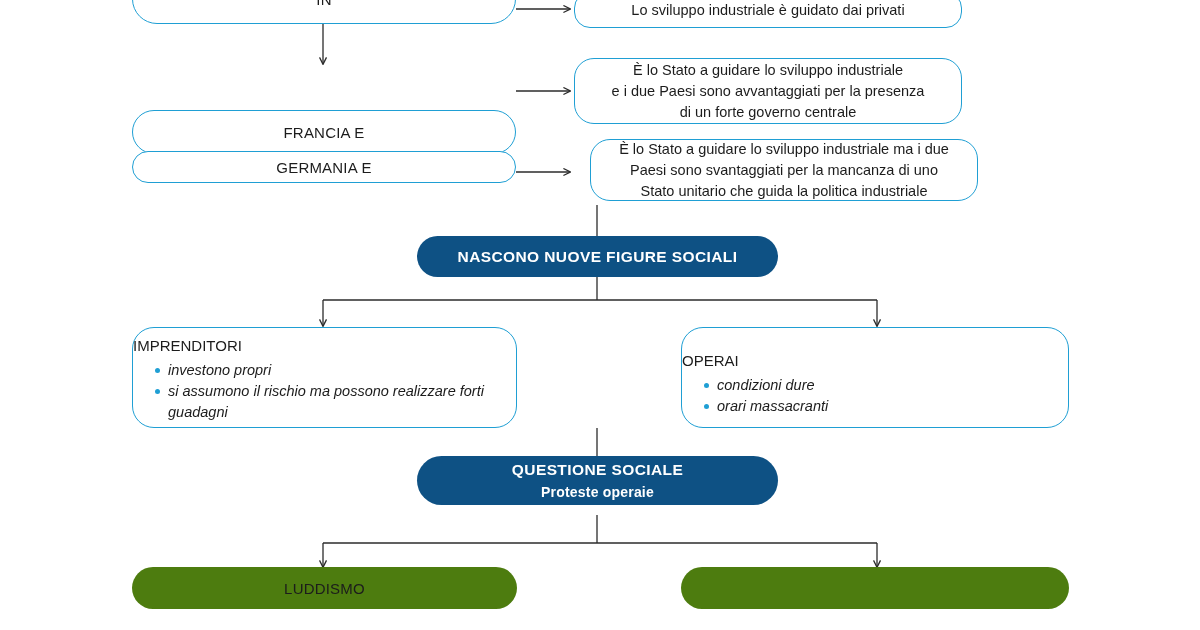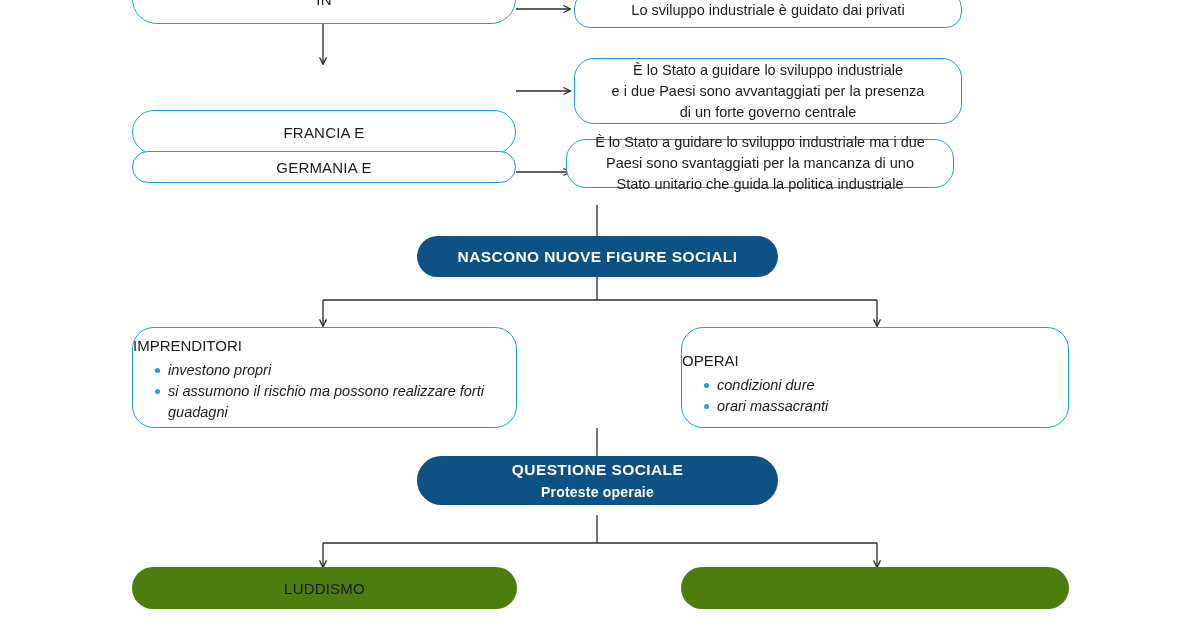--- a/index.html
+++ b/index.html
@@ -170,21 +170,21 @@
   </div>
 
   <div class="node outline" style="left:574px; top:58px; width:388px; height:66px; border-radius:20px;">
     <div class="para">
       <span>È lo Stato a guidare lo sviluppo industriale</span>
       <span>e i due Paesi sono avvantaggiati per la presenza</span>
       <span>di un forte governo centrale</span>
     </div>
   </div>
 
-  <div class="node outline" style="left:566px; top:139px; width:388px; height:49px; border-radius:20px;">
+  <div class="node outline" style="left:590px; top:139px; width:388px; height:62px; border-radius:20px;">
     <div class="para">
       <span>È lo Stato a guidare lo sviluppo industriale ma i due</span>
       <span>Paesi sono svantaggiati per la mancanza di uno</span>
       <span>Stato unitario che guida la politica industriale</span>
     </div>
   </div>
 
   <div class="node banner" style="left:417px; top:236px; width:361px; height:41px;">
     <div class="banner-title">NASCONO NUOVE FIGURE SOCIALI</div>
   </div>

